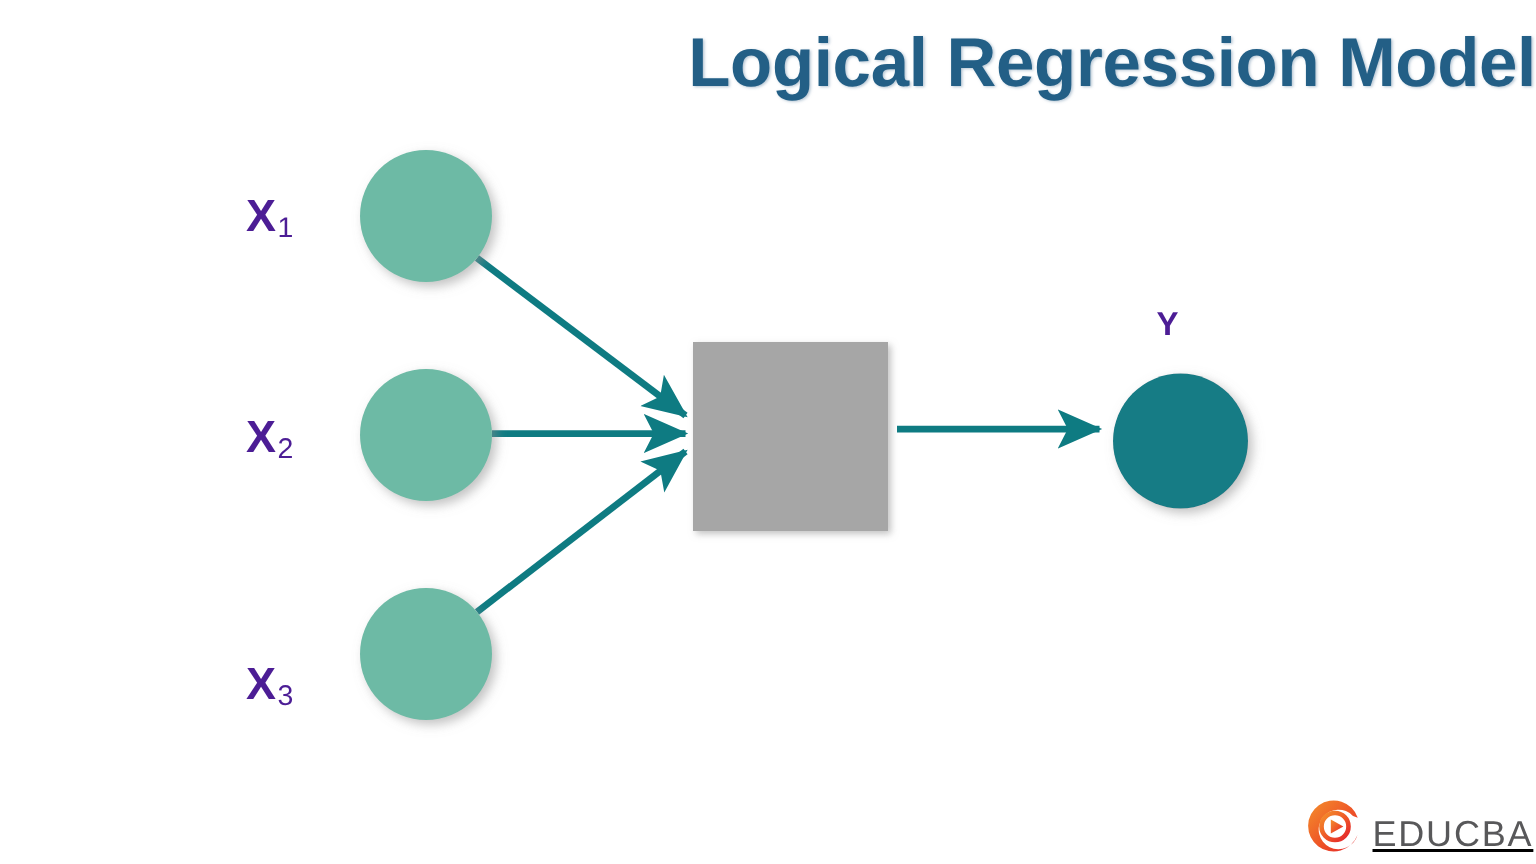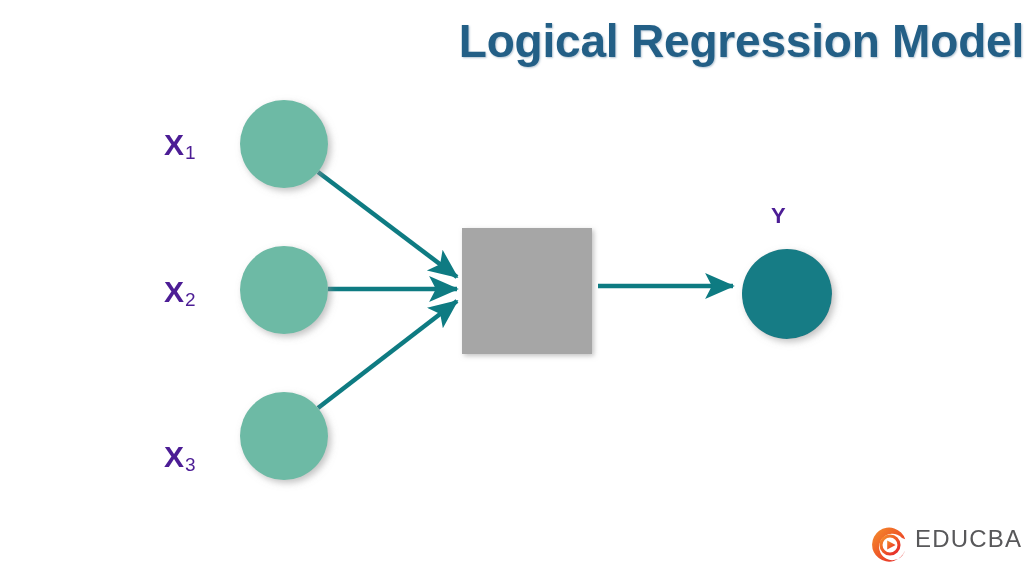--- a/index.html
+++ b/index.html
@@ -65,22 +65,23 @@
   #label-y  { left: 771px; top: 205px; font-size: 22px; }
 
   
   #logo {
     position: absolute;
     left: 872px;
     top: 527px;
     width: 145px;
     height: 42px;
     display: flex;
-    align-items: flex-start;
+    align-items: flex-end;
     gap: 7px;
+    text-decoration: underline;
   }
   #logo-mark {
     width: 36px;
     height: 36px;
     flex: 0 0 36px;
   }
   #logo-text {
     font-family: "Liberation Sans", sans-serif;
     font-size: 24px;
     letter-spacing: 1.2px;

